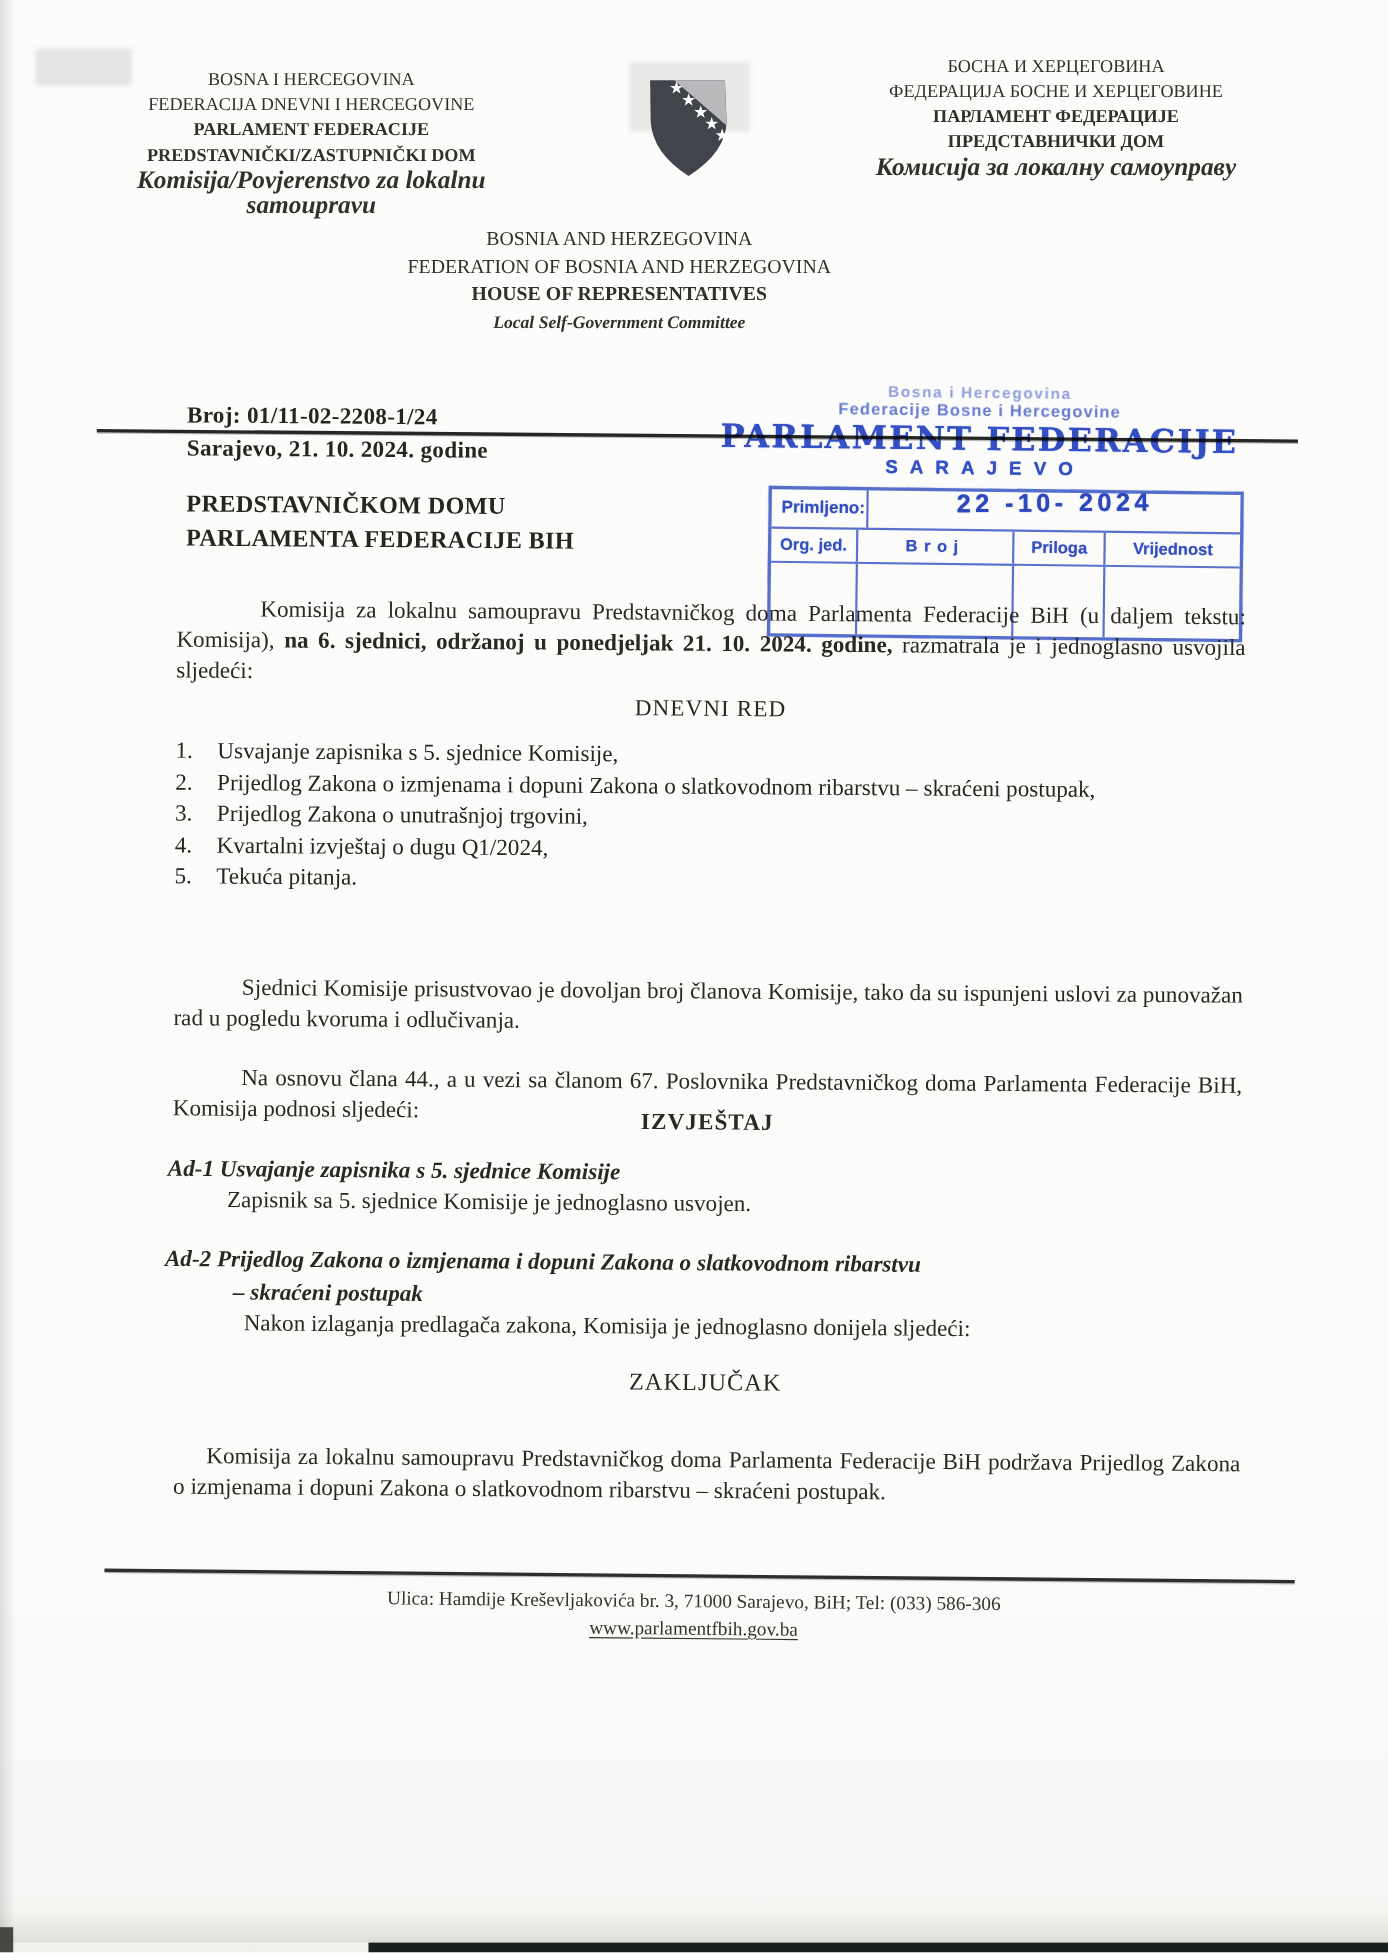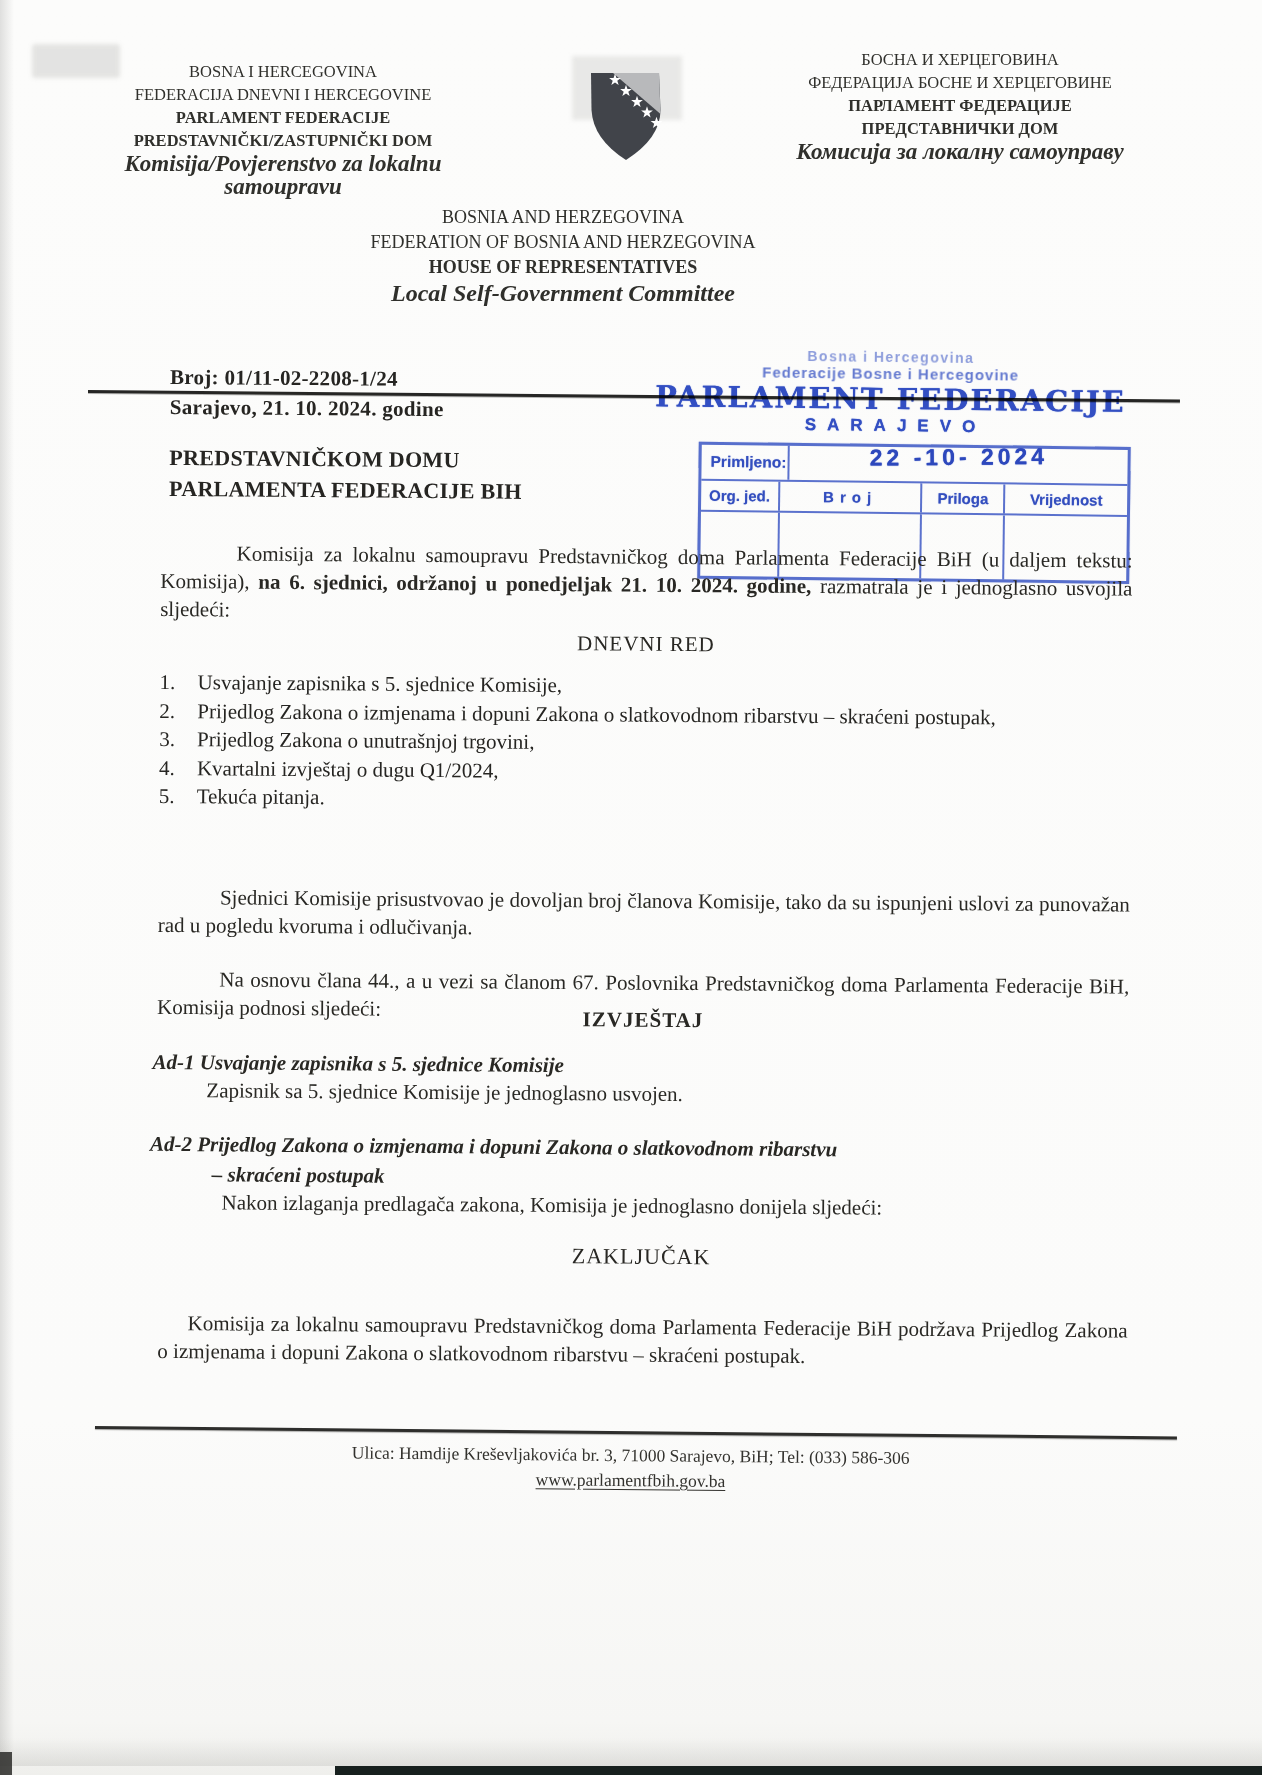--- a/index.html
+++ b/index.html
@@ -44,21 +44,21 @@
   .hdr-right{left:775px;top:48px;width:370px;}
   .hdr .b{font-weight:bold;}
   .hdr .bi{font-weight:bold;font-style:italic;font-size:23px;}
   .hdr div{white-space:nowrap;}
 
   .coat{position:absolute;left:584px;top:68px;width:82px;height:98px;}
 
   .hdr-en{position:absolute;left:0;top:205px;width:1126px;text-align:center;
           font-size:18px;line-height:25px;color:#2f2f2b;}
   .hdr-en .b{font-weight:bold;}
-  .hdr-en .bi{font-weight:bold;font-style:italic;font-size:24px;line-height:27px;text-align:center;}
+  .hdr-en .bi{font-weight:bold;font-style:italic;font-size:16px;line-height:27px;text-align:center;}
 
   .rule-top{
     position:absolute;left:88px;top:390px;width:1092px;height:3px;
     background:#262624;transform:rotate(0.5deg);transform-origin:left center;
     box-shadow:0 1px 0 rgba(60,60,58,.35);
   }
 
   
   .stamp{
     position:absolute;left:645px;top:346px;width:492px;

